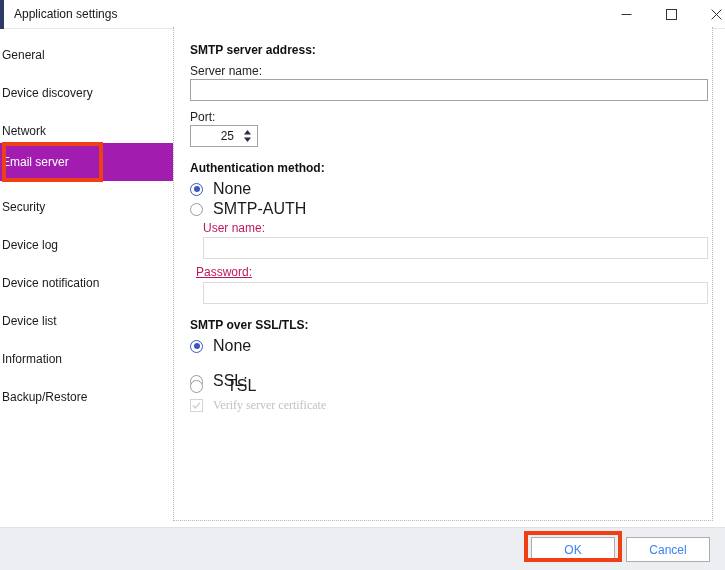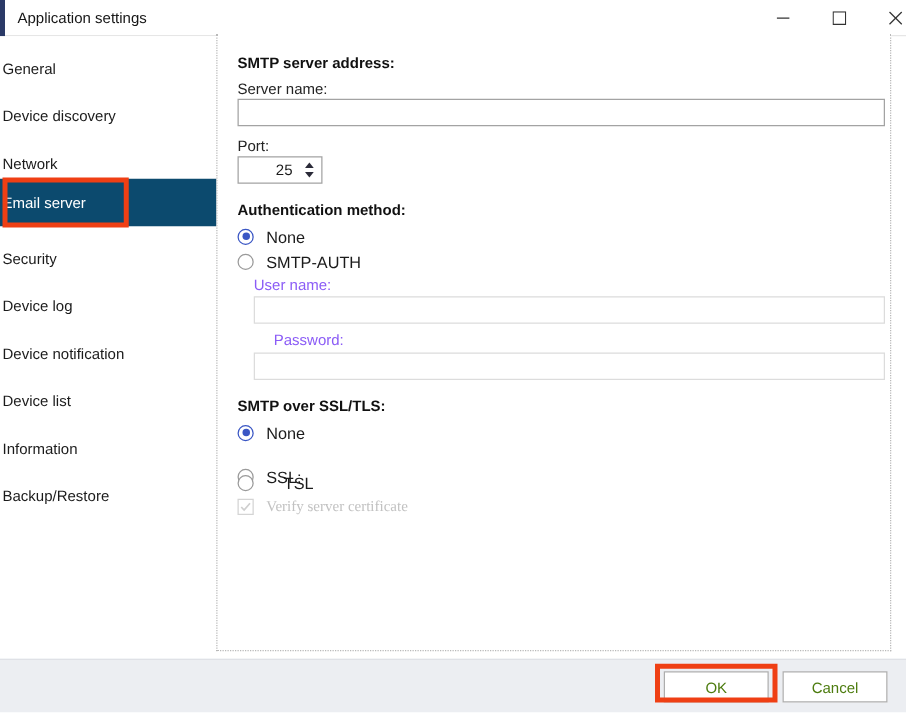--- a/index.html
+++ b/index.html
@@ -82,21 +82,21 @@
     height: 38px;
     display: flex;
     align-items: center;
     box-sizing: border-box;
     padding-left: 2px;
     font-size: 12px;
     color: #1b1b1b;
     white-space: nowrap;
   }
   .nav-item.selected {
-    background: #0c4a6e;
+    background: #a21caf;
     color: #ffffff;
   }
 
   
   #content {
     position: absolute;
     left: 173px; top: 27px;
     width: 540px;
     height: 494px;
     border-left: 1px dotted #b9b9b9;
@@ -114,21 +114,21 @@
     color: #111111;
     white-space: nowrap;
   }
   .field-label {
     position: absolute;
     font-size: 12px;
     color: #242424;
     white-space: nowrap;
   }
   .field-label.disabled {
-    color: #8b5cf6;
+    color: #be185d;
   }
   .text-input {
     position: absolute;
     box-sizing: border-box;
     background: #ffffff;
     border: 1px solid #a3a3a3;
     height: 22px;
     font-family: "Liberation Sans", sans-serif;
     font-size: 12px;
     color: #1b1b1b;
@@ -187,21 +187,21 @@
   .radio.checked::after {
     content: "";
     position: absolute;
     left: 2.5px; top: 2.5px;
     width: 6px; height: 6px;
     border-radius: 50%;
     background: #3a56c4;
   }
   .radio-label {
     margin-left: 10px;
-    font-size: 13px;
+    font-size: 16px;
     color: #1b1b1b;
   }
 
   
   #verify-row {
     position: absolute;
     left: 190px; top: 396px;
     display: flex;
     align-items: center;
     height: 18px;
@@ -237,21 +237,21 @@
     top: 9px;
     height: 25px;
     background: #ffffff;
     border: 1px solid #adadad;
     box-sizing: border-box;
     display: flex;
     align-items: center;
     justify-content: center;
     font-family: "Liberation Sans", sans-serif;
     font-size: 12px;
-    color: #4d7c0f;
+    color: #3b82f6;
   }
   #ok-button { left: 531px; width: 84px; }
   #cancel-button { left: 626px; width: 84px; }
 
   
   .annot {
     position: absolute;
     border: 4px solid #ef3f14;
     box-sizing: border-box;
     pointer-events: none;
@@ -344,21 +344,21 @@
     <span class="radio-label">None</span>
   </div>
   <div class="radio-row" style="left:190px; top:200px;">
     <span class="radio"></span>
     <span class="radio-label">SMTP-AUTH</span>
   </div>
 
   <div class="field-label disabled" style="left:203px; top:221px;">User name:</div>
   <input class="text-input disabled" type="text" disabled="" style="left: 203px; top: 237px; width: 505px;" value="">
 
-  <div class="field-label disabled" style="left:219px; top:265px;">Password:</div>
+  <div class="field-label disabled" style="left:196px; top:265px;text-decoration:underline;">Password:</div>
   <input class="text-input disabled" type="password" disabled="" style="left: 203px; top: 282px; width: 505px;" value="">
 
   <div class="section-head" style="left:190px; top:318px;">SMTP over SSL/TLS:</div>
 
   <div class="radio-row" style="left:190px; top:337px;">
     <span class="radio checked"></span>
     <span class="radio-label">None</span>
   </div>
   <div class="radio-row" style="left:190px; top:372px;">
     <span class="radio"></span>

